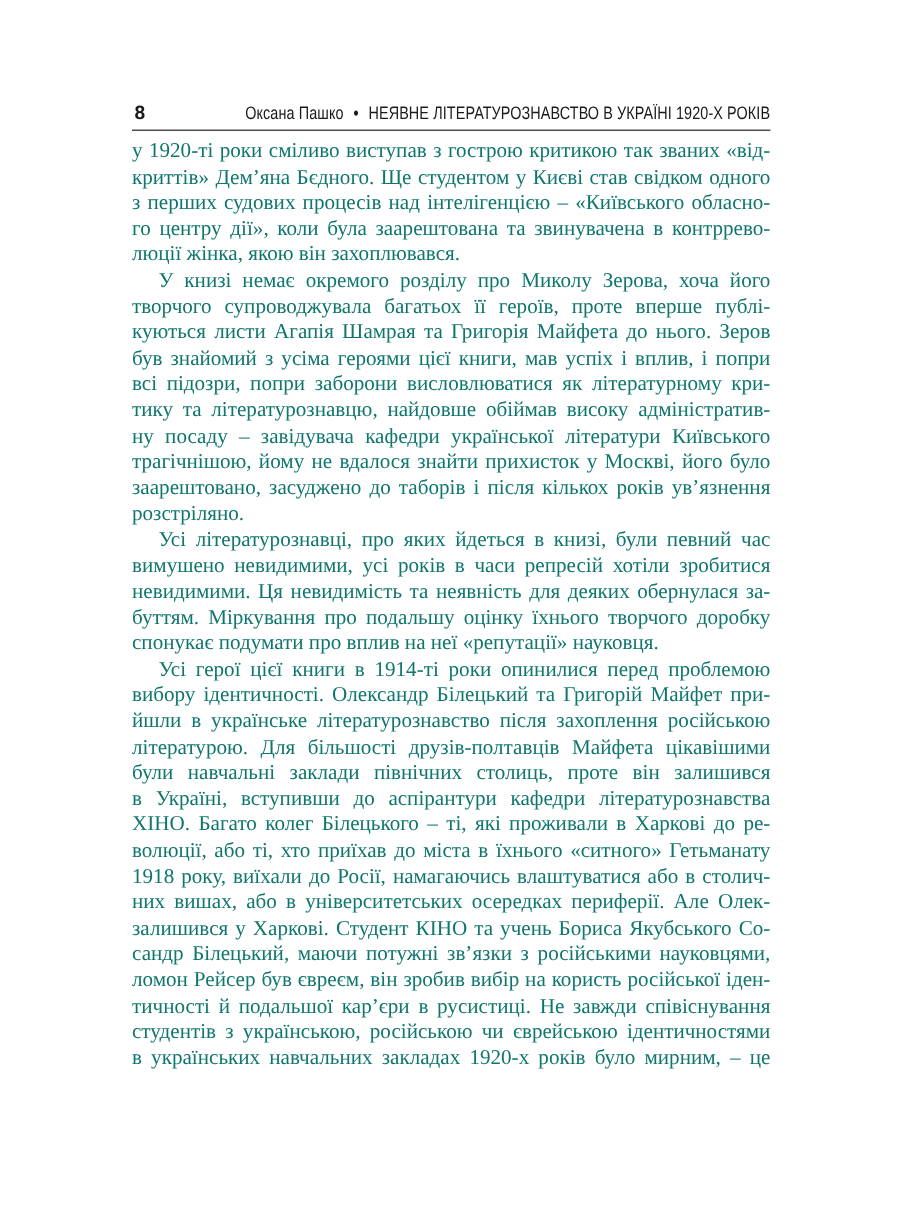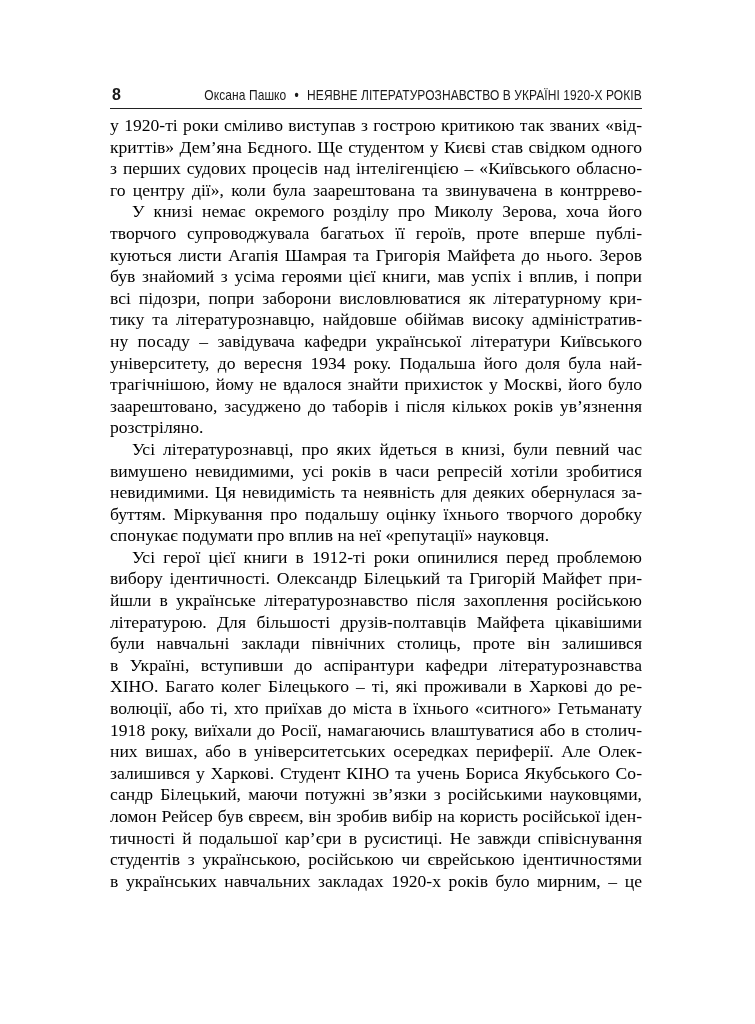--- a/index.html
+++ b/index.html
@@ -54,21 +54,21 @@
     margin: 0 6px;
     font-weight: bold;
   }
   .body-text {
     position: absolute;
     left: 110px;
     top: 115px;
     width: 532px;
     font-family: "Liberation Serif", serif;
     font-size: 17.6px;
-    color: #000000;
+    color: #0f766e;
   }
   .line {
     display: block;
     height: 21.6px;
     line-height: 21.6px;
     white-space: nowrap;
     text-align: justify;
     text-align-last: justify;
     overflow: hidden;
   }
@@ -92,43 +92,43 @@
       <span>НЕЯВНЕ ЛІТЕРАТУРОЗНАВСТВО В УКРАЇНІ 1920-Х РОКІВ</span>
     </span>
   </div>
 
   <div class="body-text" id="body-text">
       <div>
         <span class="line">у 1920-ті роки сміливо виступав з гострою критикою так званих «від-</span>
         <span class="line">криттів» Дем’яна Бєдного. Ще студентом у Києві став свідком одного</span>
         <span class="line">з перших судових процесів над інтелігенцією – «Київського обласно-</span>
         <span class="line">го центру дії», коли була заарештована та звинувачена в контррево-</span>
+        <span class="line last">люції жінка, якою він захоплювався.</span>
       </div>
       <div>
         <span class="line indent">У книзі немає окремого розділу про Миколу Зерова, хоча його</span>
         <span class="line">творчого супроводжувала багатьох її героїв, проте вперше публі-</span>
         <span class="line">куються листи Агапія Шамрая та Григорія Майфета до нього. Зеров</span>
         <span class="line">був знайомий з усіма героями цієї книги, мав успіх і вплив, і попри</span>
         <span class="line">всі підозри, попри заборони висловлюватися як літературному кри-</span>
         <span class="line">тику та літературознавцю, найдовше обіймав високу адміністратив-</span>
         <span class="line">ну посаду – завідувача кафедри української літератури Київського</span>
-        <span class="line">університету, до вересня 1934 року. Подальша його доля була най-</span>
         <span class="line">трагічнішою, йому не вдалося знайти прихисток у Москві, його було</span>
         <span class="line">заарештовано, засуджено до таборів і після кількох років ув’язнення</span>
         <span class="line last">розстріляно.</span>
       </div>
       <div>
         <span class="line indent">Усі літературознавці, про яких йдеться в книзі, були певний час</span>
         <span class="line">вимушено невидимими, усі років в часи репресій хотіли зробитися</span>
         <span class="line">невидимими. Ця невидимість та неявність для деяких обернулася за-</span>
         <span class="line">буттям. Міркування про подальшу оцінку їхнього творчого доробку</span>
         <span class="line last">спонукає подумати про вплив на неї «репутації» науковця.</span>
       </div>
       <div>
-        <span class="line indent">Усі герої цієї книги в 1912-ті роки опинилися перед проблемою</span>
+        <span class="line indent">Усі герої цієї книги в 1914-ті роки опинилися перед проблемою</span>
         <span class="line">вибору ідентичності. Олександр Білецький та Григорій Майфет при-</span>
         <span class="line">йшли в українське літературознавство після захоплення російською</span>
         <span class="line">літературою. Для більшості друзів-полтавців  Майфета цікавішими</span>
         <span class="line">були навчальні заклади північних столиць, проте він залишився</span>
         <span class="line">в Україні, вступивши до аспірантури кафедри літературознавства</span>
         <span class="line">ХІНО. Багато колег Білецького – ті, які проживали в Харкові до ре-</span>
         <span class="line">волюції, або ті, хто приїхав до міста в їхнього «ситного» Гетьманату</span>
         <span class="line">1918 року, виїхали до Росії, намагаючись влаштуватися або в столич-</span>
         <span class="line">них вишах, або в університетських осередках периферії. Але Олек-</span>
         <span class="line">залишився у Харкові. Студент КІНО та учень Бориса Якубського Со-</span>

